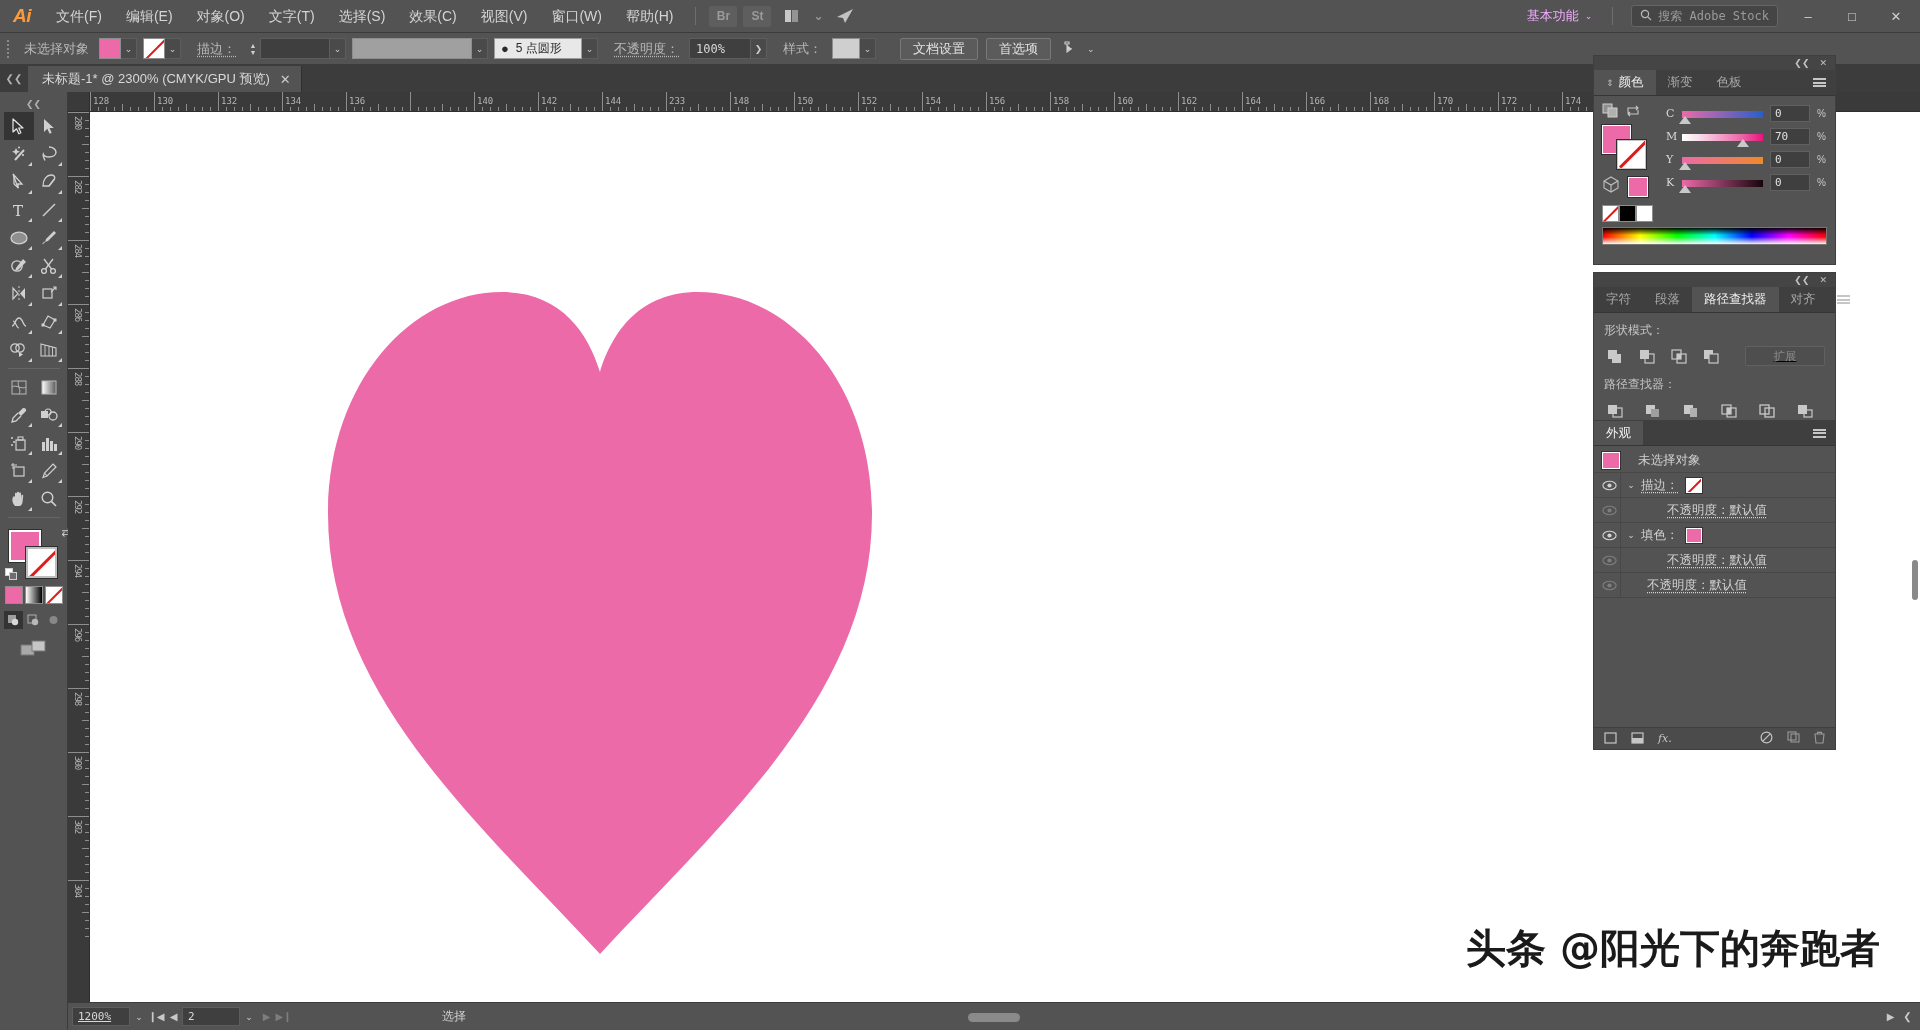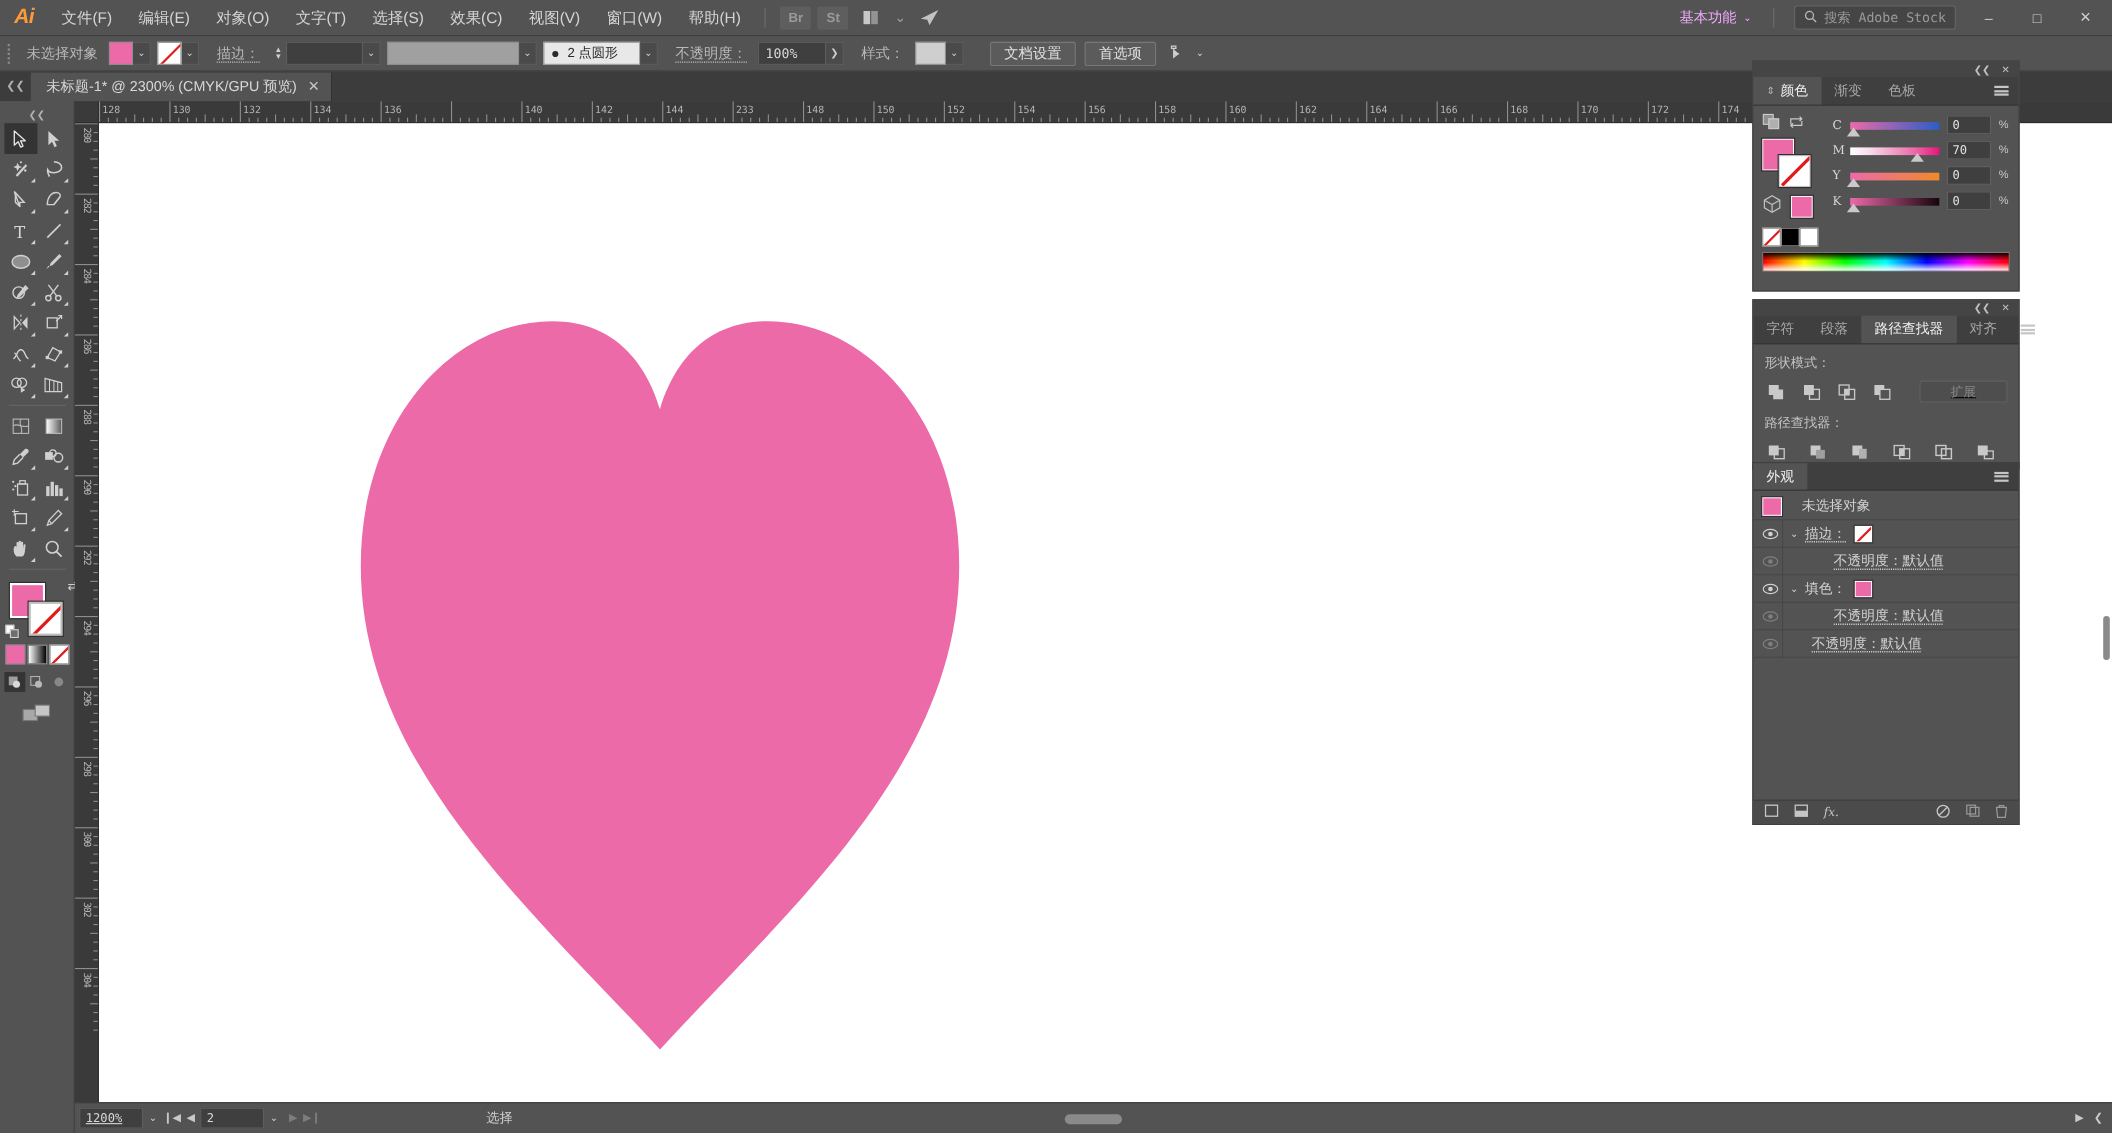--- a/index.html
+++ b/index.html
@@ -397,21 +397,21 @@
       <div class="cb-field"></div>
       <div class="caret">⌄</div>
     </div>
     <div class="cb-group">
       <div class="cb-field light" style="min-width:120px;"></div>
       <div class="caret">⌄</div>
     </div>
     <div class="cb-group">
       <div class="cb-field whitebg" style="min-width:88px;gap:7px;">
         <span style="font-size:13px;line-height:1;">●</span>
-        <span>2 点圆形</span>
+        <span>5 点圆形</span>
       </div>
       <div class="caret">⌄</div>
     </div>
     <div class="cb-label dotted">不透明度：</div>
     <div class="cb-group">
       <div class="cb-field" style="min-width:62px;font-family:'DejaVu Sans Mono',monospace;">100%</div>
       <div class="caret">❯</div>
     </div>
     <div class="cb-label">样式：</div>
     <div class="cb-group">
@@ -1047,20 +1047,21 @@
       <svg width="560" height="700" viewBox="0 0 560 700">
         <path d="M280 690
                  C 160 560, 8 430, 8 250
                  C 8 120, 90 28, 182 28
                  C 240 28, 268 68, 280 108
                  C 292 68, 320 28, 378 28
                  C 470 28, 552 120, 552 250
                  C 552 430, 400 560, 280 690 Z" fill="#ec6aa8"></path>
       </svg>
     </div>
+    <div class="watermark">头条 @阳光下的奔跑者</div>
   </div>
 
   <div class="statusbar">
     <div class="sb-zoom" style="font-family:'DejaVu Sans Mono',monospace;text-decoration:underline;">1200%</div>
     <div class="sb-caret">⌄</div>
     <div class="sb-nav">❙◀</div>
     <div class="sb-nav">◀</div>
     <div class="sb-page" style="font-family:'DejaVu Sans Mono',monospace;">2</div>
     <div class="sb-caret">⌄</div>
     <div class="sb-nav dim">▶</div>

